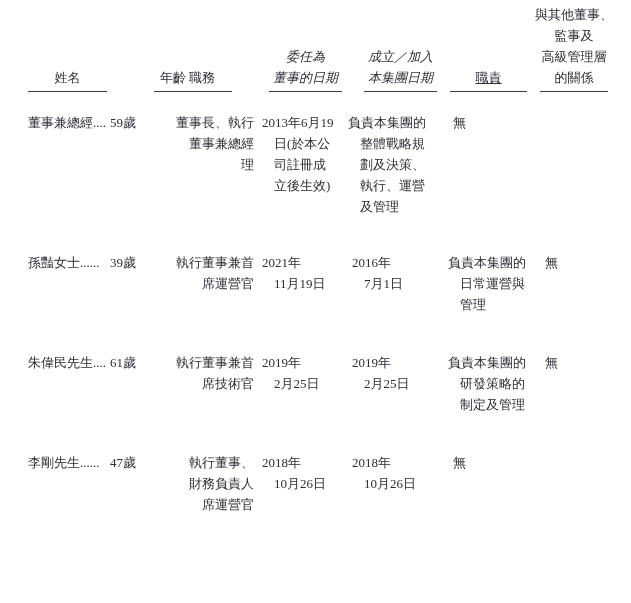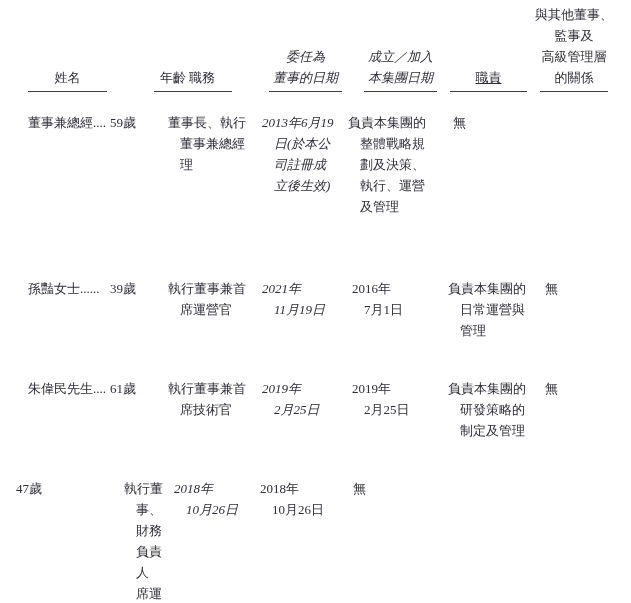--- a/index.html
+++ b/index.html
@@ -48,28 +48,28 @@
   .hb4 { width: 73px; margin-left: 15px; font-style: italic; }
   .hb5 { width: 73px; margin-left: 18px; font-style: italic; }
   .hb6 { width: 77px; margin-left: 4px; text-decoration: underline; }
   .hb7 { width: 68px; margin-left: 2px; }
   
   .cell {
     white-space: pre-line;
     text-indent: -12px;
   }
   .cell-c1 { padding-left: 12px; text-indent: -12px; white-space: normal; }
-  .cell-c3 { padding-left: 14px; }
-  .cell-c4 { padding-left: 20px; font-style: italic; }
+  .cell-c3 { padding-left: 14px; text-align: right; }
+  .cell-c4 { padding-left: 20px; }
   .cell-c5 { padding-left: 18px; }
   .cell-c6 { padding-left: 14px; }
   .cell-c7 { padding-left: 19px; }
   
   .row-1 { margin-top: 20px; }
-  .row-2 { margin-top: 61px; }
+  .row-2 { margin-top: 35px; }
   .row-3 { margin-top: 37px; }
   .row-4 { margin-top: 37px; }
 </style>
 </head>
 <body>
 
 <div class="doc-table">
 
   <div class="grid-row header-row">
     <div>
@@ -156,20 +156,21 @@
 2月25日</div>
     <div class="cell cell-c5">2019年
 2月25日</div>
     <div class="cell cell-c6">負責本集團的
 研發策略的
 制定及管理</div>
     <div class="cell cell-c7">無</div>
   </div>
 
   <div class="grid-row data-row row-4">
+    <div class="cell-c1"><span>李剛先生</span><span>......</span></div>
     <div class="cell">47歲</div>
     <div class="cell cell-c3">執行董事、
 財務負責人
 席運營官</div>
     <div class="cell cell-c4">2018年
 10月26日</div>
     <div class="cell cell-c5">2018年
 10月26日</div>
     <div class="cell cell-c7">無</div>
   </div>

